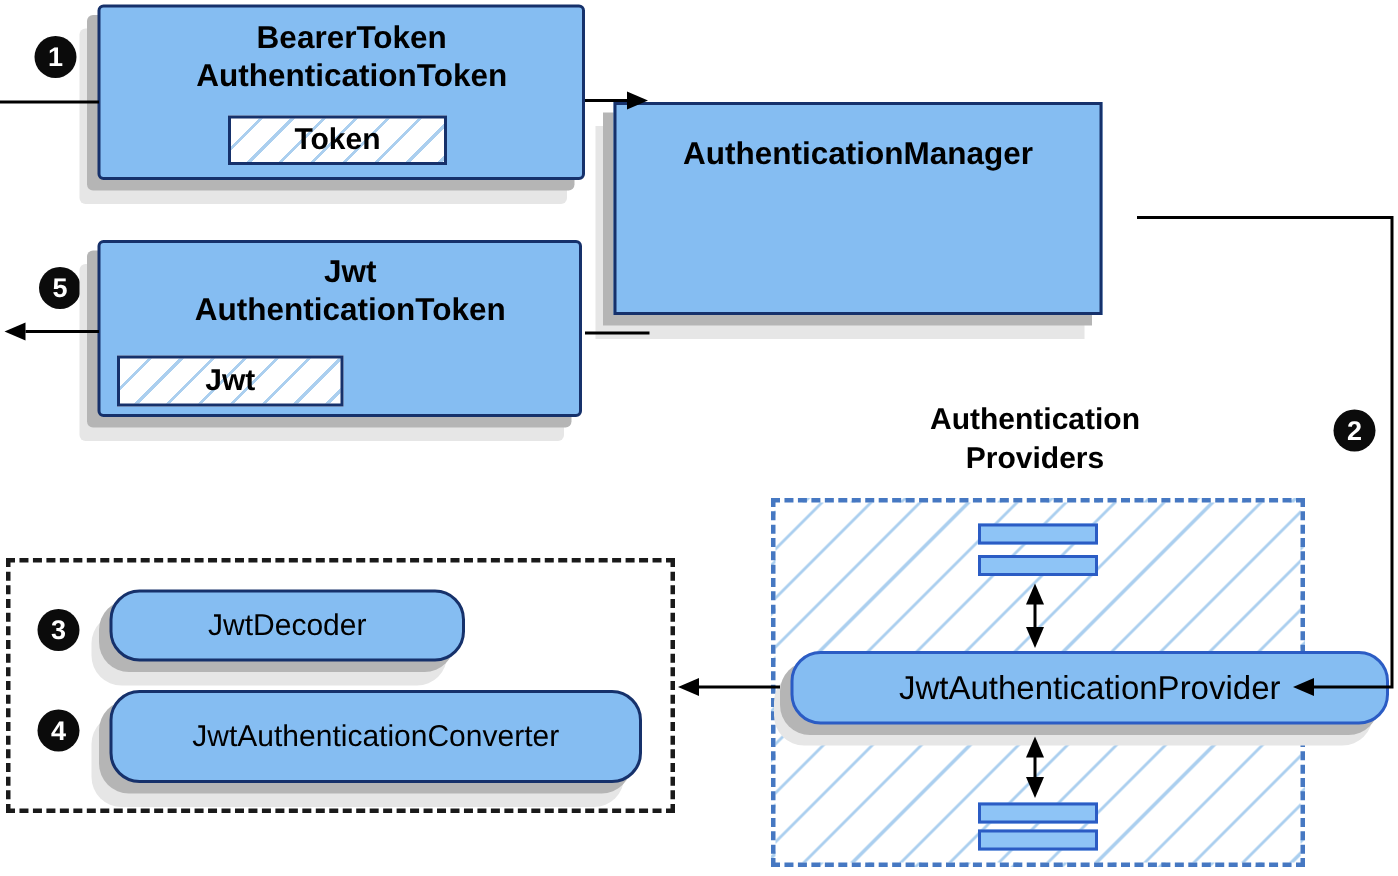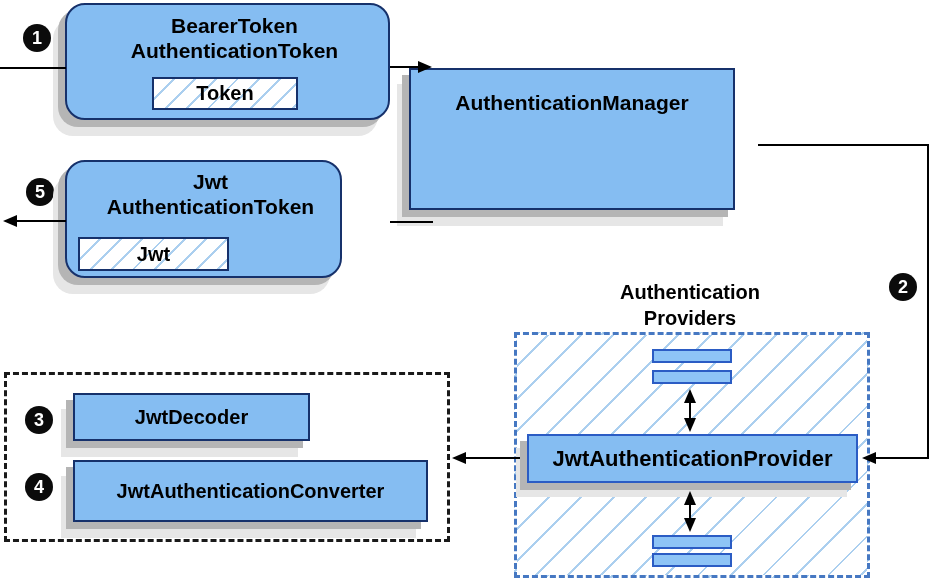--- a/index.html
+++ b/index.html
@@ -5,21 +5,21 @@
   html,body{margin:0;padding:0;background:#fff;}
   #canvas{
     position:relative;width:932px;height:584px;background:var(--canvas_bg,#fff);
     font-family:"Liberation Sans", sans-serif;color:var(--text,#000);overflow:hidden;
   }
   .node{
     position:absolute;box-sizing:border-box;
     background:var(--box_fill);border:2px solid var(--box_border);
     box-shadow:-7px 7px 0 0 var(--shadow1), -12px 16px 0 0 var(--shadow2);
   }
-  .rounded{border-radius:20px;padding-left:14px;}
+  .rounded{border-radius:4px;padding-left:14px;}
   .node-title{font-weight:bold;font-size:21px;line-height:25px;text-align:center;}
   .chip{
     position:absolute;box-sizing:border-box;background:#fff;
     border:2px solid var(--box_border);
     display:flex;align-items:center;justify-content:center;
     font-weight:bold;font-size:20px;
   }
   .hatch-fine{
     background-image:repeating-linear-gradient(135deg, rgba(0,0,0,0) 0 13px, var(--hatch) 13px 15px);
     background-color:#fff;
@@ -43,21 +43,22 @@
   .badge{
     position:absolute;width:28px;height:28px;border-radius:50%;
     background:var(--badge_bg);color:var(--badge_fg);
     font-weight:bold;font-size:18px;line-height:28px;text-align:center;
   }
   .group-label{
     position:absolute;font-weight:bold;font-size:20px;line-height:26px;text-align:center;
   }
   .flat-title{
     position:absolute;box-sizing:border-box;display:flex;align-items:center;justify-content:center;
-    font-weight:bold;
+    font-weight:normal;
+    border-radius:20px;
   }
   #connector-layer{position:absolute;left:0;top:0;pointer-events:none;}
   #connector-layer line, #connector-layer polyline{stroke:var(--arrow);stroke-width:2;fill:none;}
   #connector-layer polygon{fill:var(--arrow);stroke:none;}
 </style>
 </head>
 <body>
 
 <div id="canvas">
 
@@ -70,39 +71,39 @@
   <div class="node rounded" style="left:65px;top:3px;width:325px;height:117px;padding-top:8px;">
     <div class="node-title">BearerToken</div>
     <div class="node-title">AuthenticationToken</div>
     <div class="chip hatch-fine" style="left:85px;top:72px;width:146px;height:33px;">Token</div>
   </div>
 
   <div class="node" style="left:409px;top:68px;width:326px;height:142px;padding-top:20px;">
     <div class="node-title">AuthenticationManager</div>
   </div>
 
-  <div class="node rounded" style="left:65px;top:160px;width:277px;height:118px;padding-top:7px;">
+  <div class="node rounded" style="left:65px;top:160px;width:323px;height:118px;padding-top:7px;">
     <div class="node-title">Jwt</div>
     <div class="node-title">AuthenticationToken</div>
     <div class="chip hatch-fine" style="left:11px;top:75px;width:151px;height:34px;">Jwt</div>
   </div>
 
-  <div class="group-label" style="left:575px;top:279px;width:230px;">
+  <div class="group-label" style="left:575px;top:267px;width:230px;">
     <div>Authentication</div>
     <div>Providers</div>
   </div>
 
   <div class="dashed-blue hatch-wide" style="left:514px;top:332px;width:356px;height:246px;"></div>
 
   <div class="bar" style="left:652px;top:349px;"></div>
   <div class="bar" style="left:652px;top:370px;"></div>
   <div class="bar" style="left:652px;top:535px;"></div>
   <div class="bar" style="left:652px;top:553px;"></div>
 
-  <div class="node flat-title" style="left:527px;top:434px;width:331px;height:49px;font-size:22px;border-color:var(--bar_border);box-shadow:-7px 7px 0 0 var(--shadow1), -11px 14px 0 0 var(--shadow2);">JwtAuthenticationProvider</div>
+  <div class="node flat-title" style="left:527px;top:434px;width:399px;height:49px;font-size:22px;border-color:var(--bar_border);box-shadow:-7px 7px 0 0 var(--shadow1), -11px 14px 0 0 var(--shadow2);">JwtAuthenticationProvider</div>
 
   <div class="dashed-black" style="left:4px;top:372px;width:446px;height:170px;"></div>
 
   <div class="node flat-title" style="left:73px;top:393px;width:237px;height:48px;font-size:20px;">JwtDecoder</div>
 
   <div class="node flat-title" style="left:73px;top:460px;width:355px;height:62px;font-size:20px;">JwtAuthenticationConverter</div>
 
   <svg id="connector-layer" width="932" height="584" viewBox="0 0 932 584">
     <g>
       <line x1="0" y1="68" x2="66" y2="68"></line>

